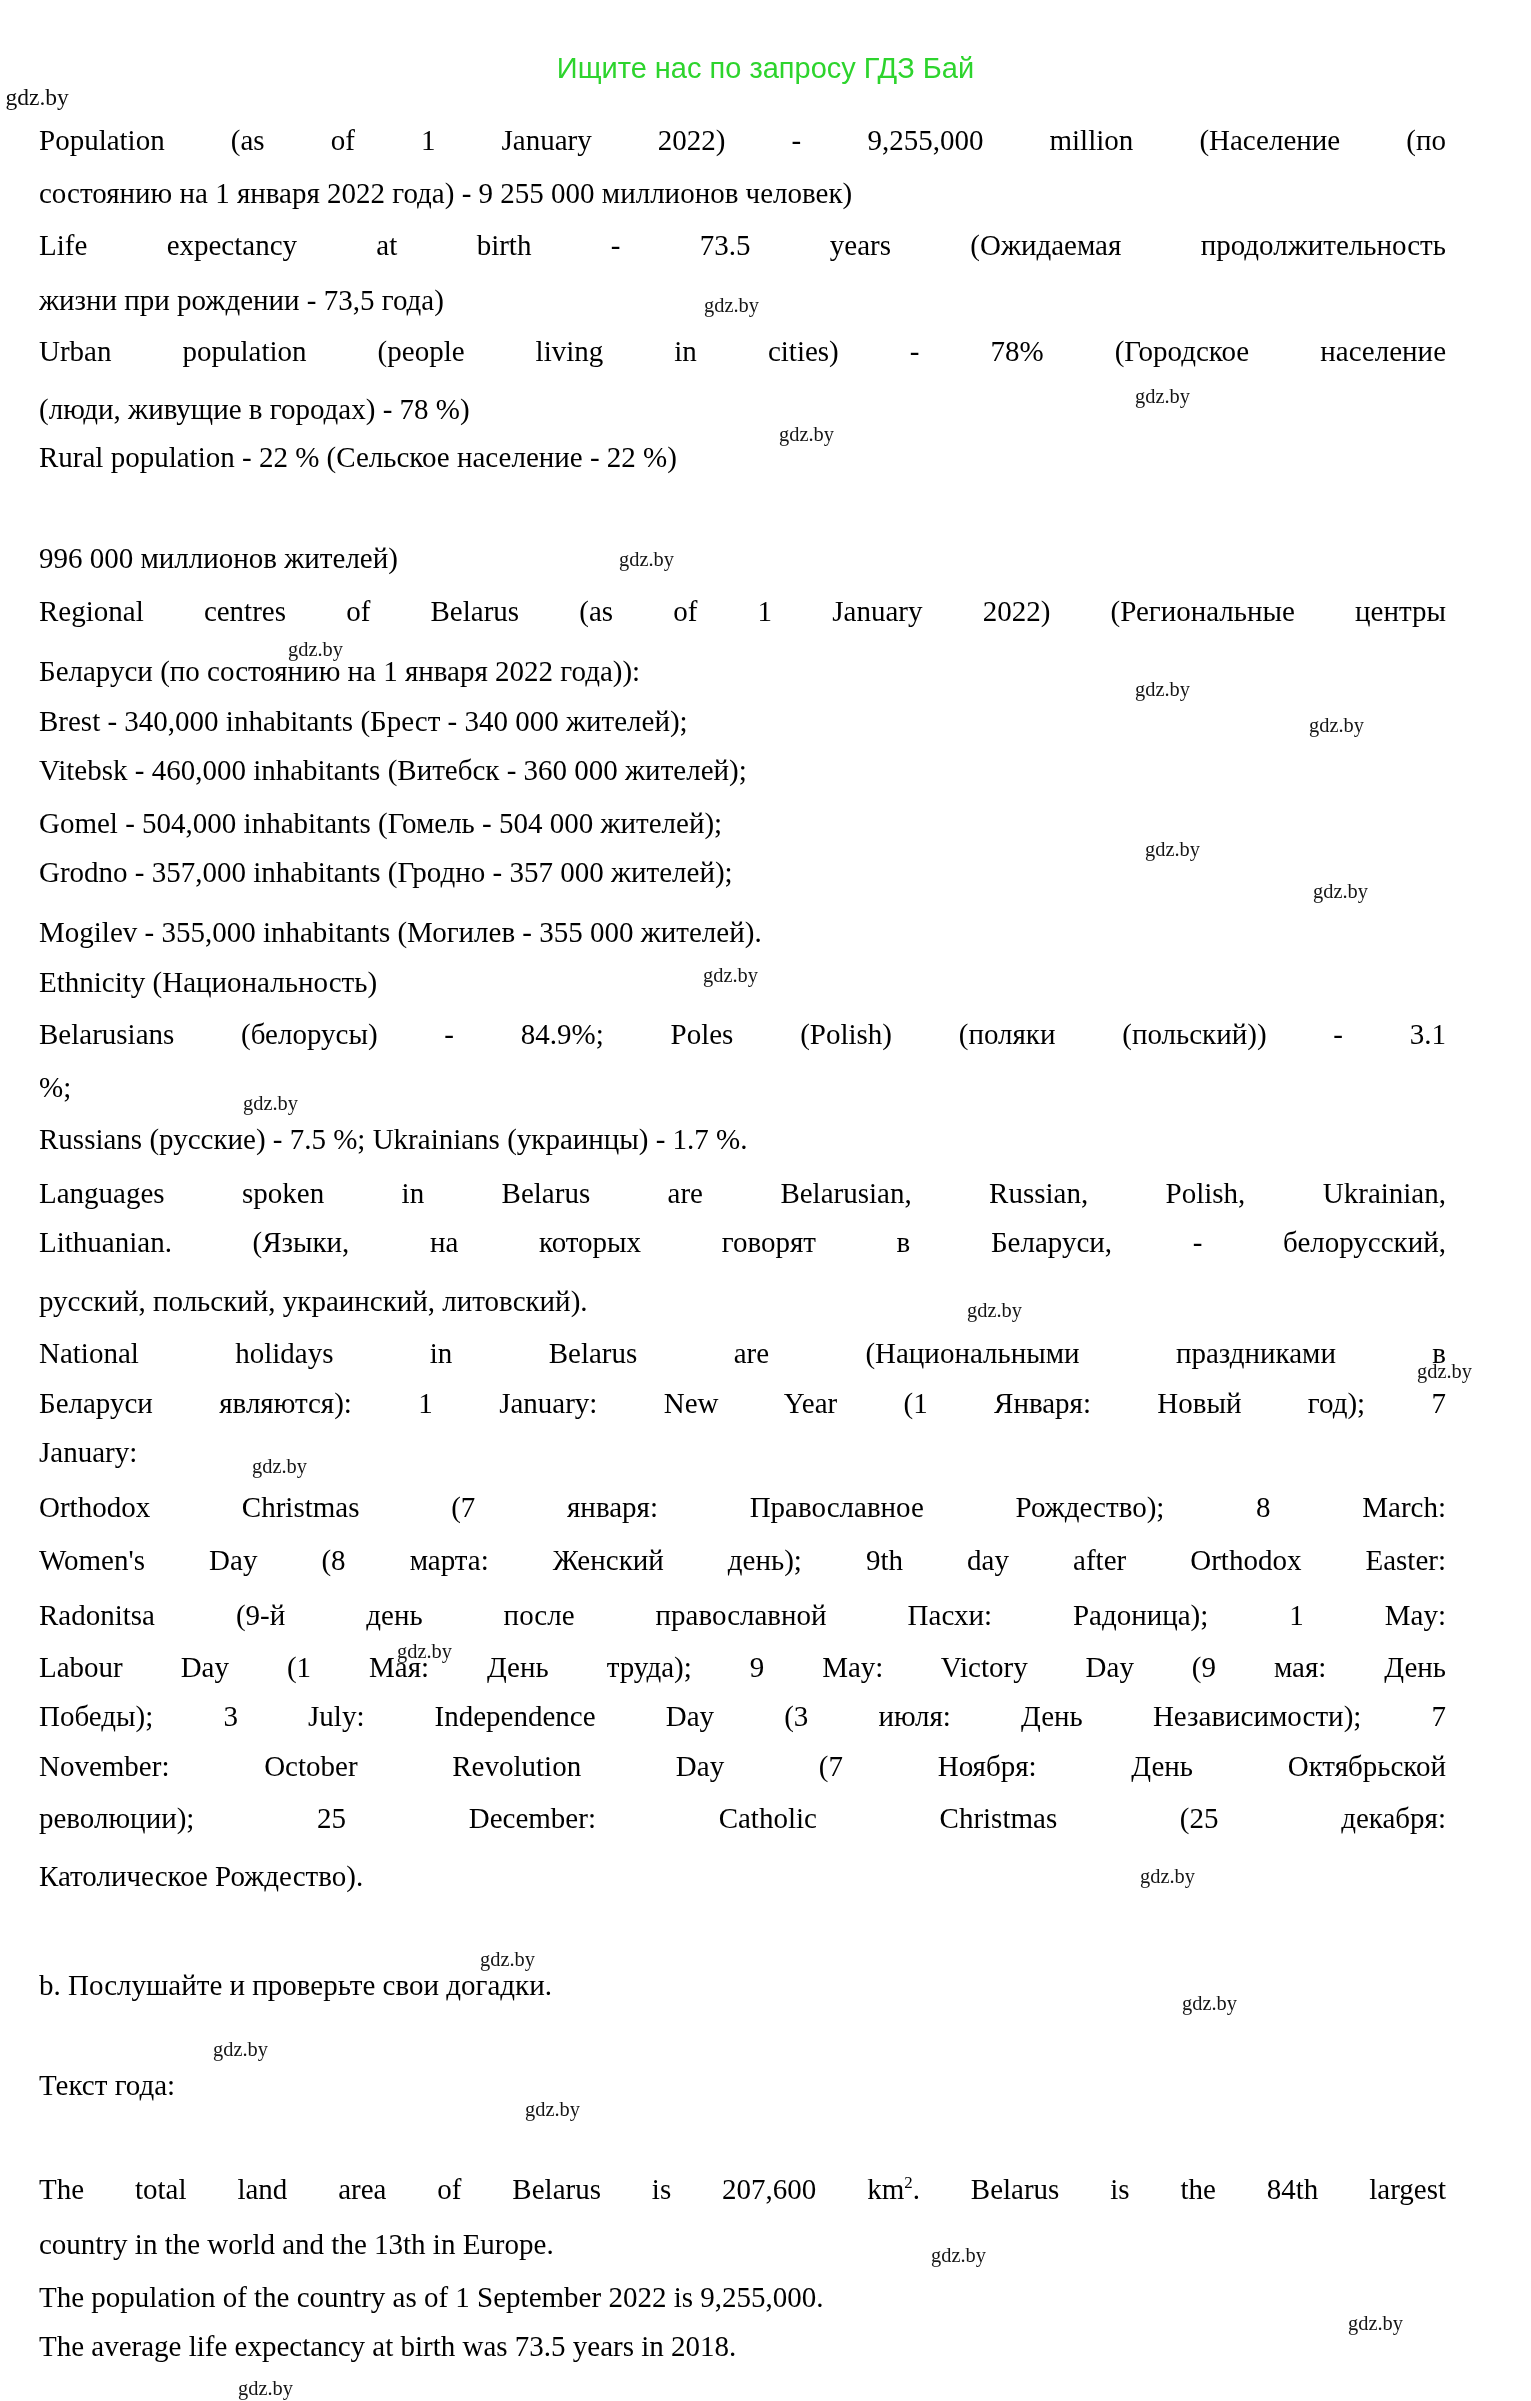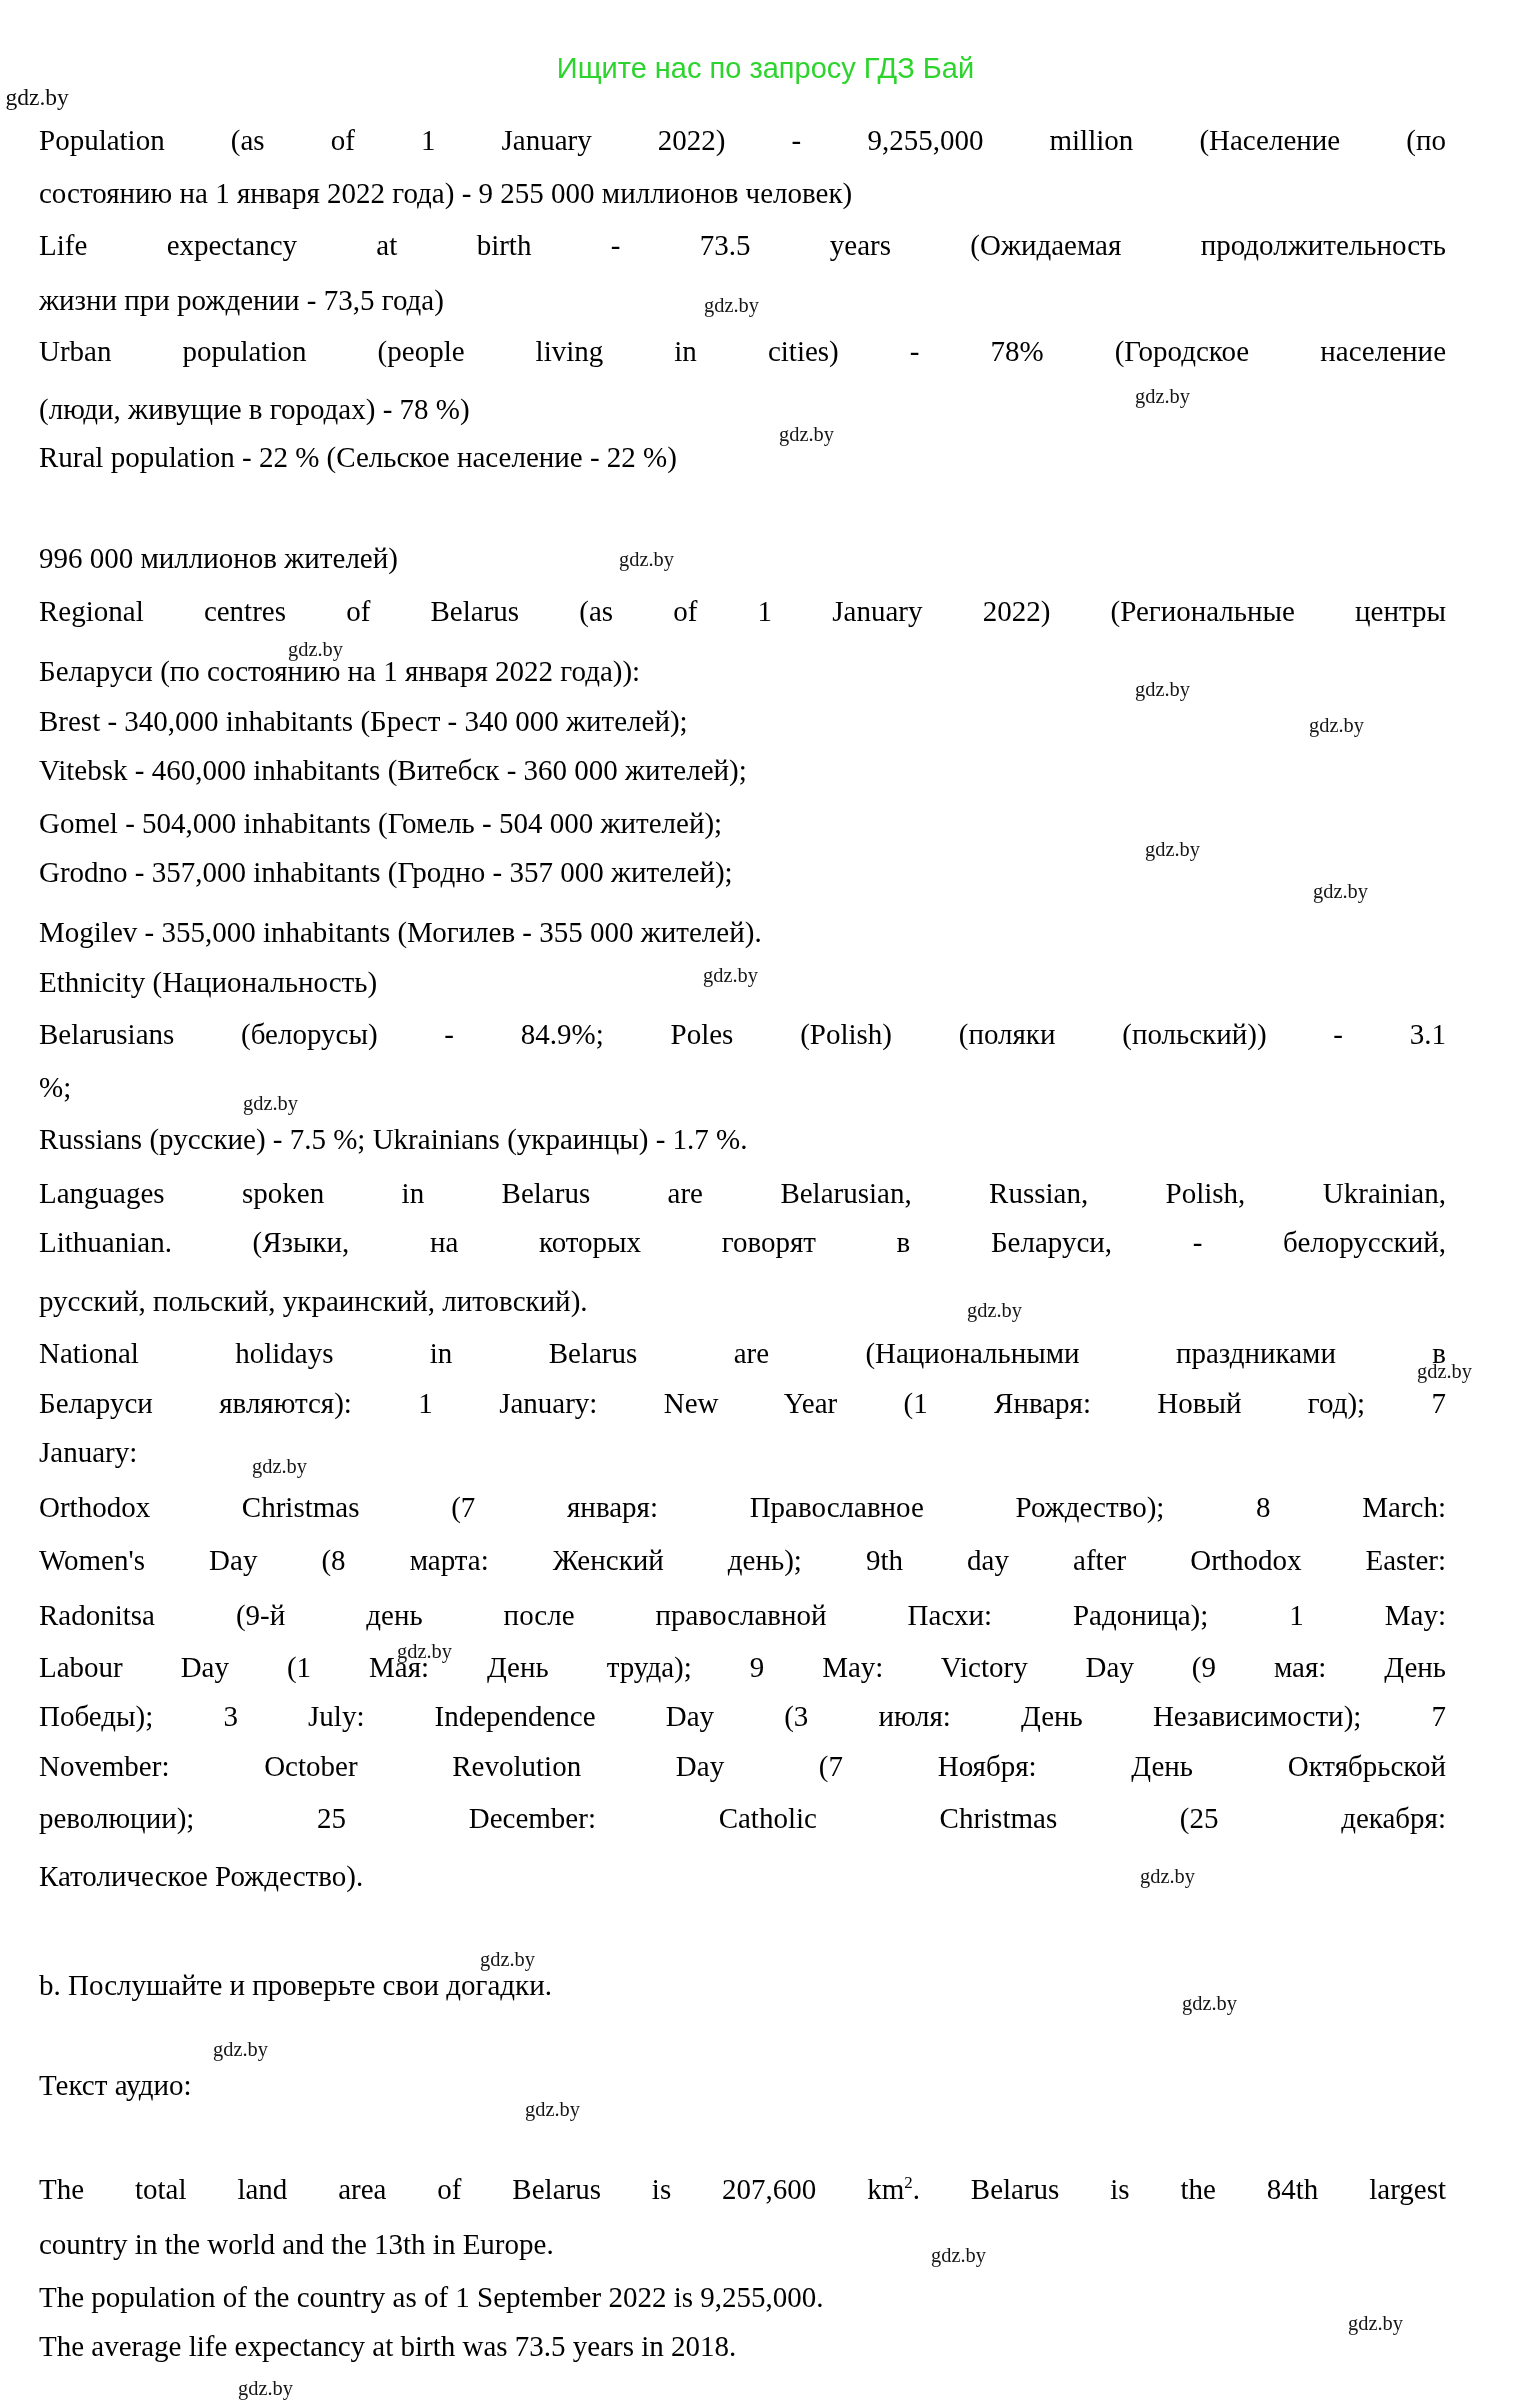--- a/index.html
+++ b/index.html
@@ -53,21 +53,21 @@
   <div class="bl last" style="top:1382px">January:</div>
   <div class="bl just" style="top:1437px">Orthodox Christmas (7 января: Православное Рождество); 8 March:</div>
   <div class="bl just" style="top:1490px">Women's Day (8 марта: Женский день); 9th day after Orthodox Easter:</div>
   <div class="bl just" style="top:1545px">Radonitsa (9-й день после православной Пасхи: Радоница); 1 May:</div>
   <div class="bl just" style="top:1597px">Labour Day (1 Мая: День труда); 9 May: Victory Day (9 мая: День</div>
   <div class="bl just" style="top:1646px">Победы); 3 July: Independence Day (3 июля: День Независимости); 7</div>
   <div class="bl just" style="top:1696px">November: October Revolution Day (7 Ноября: День Октябрьской</div>
   <div class="bl just" style="top:1748px">революции); 25 December: Catholic Christmas (25 декабря:</div>
   <div class="bl last" style="top:1806px">Католическое Рождество).</div>
   <div class="bl last" style="top:1915px">b. Послушайте и проверьте свои догадки.</div>
-  <div class="bl last" style="top:2015px">Текст аудио:</div>
+  <div class="bl last" style="top:2015px">Текст года:</div>
   <div class="bl just" style="top:2119px"><span>The total land area of Belarus is 207,600 km</span><sup>2</sup><span>. Belarus is the 84th largest</span></div>
   <div class="bl last" style="top:2174px">country in the world and the 13th in Europe.</div>
   <div class="bl last" style="top:2227px">The population of the country as of 1 September 2022 is 9,255,000.</div>
   <div class="bl last" style="top:2276px">The average life expectancy at birth was 73.5 years in 2018.</div>
 
   <span class="wm wm-lg" style="left:5.5px;top:36px">gdz.by</span>
   <span class="wm" style="left:704px;top:246px">gdz.by</span>
   <span class="wm" style="left:1135px;top:337px">gdz.by</span>
   <span class="wm" style="left:779px;top:375px">gdz.by</span>
   <span class="wm" style="left:619px;top:500px">gdz.by</span>

